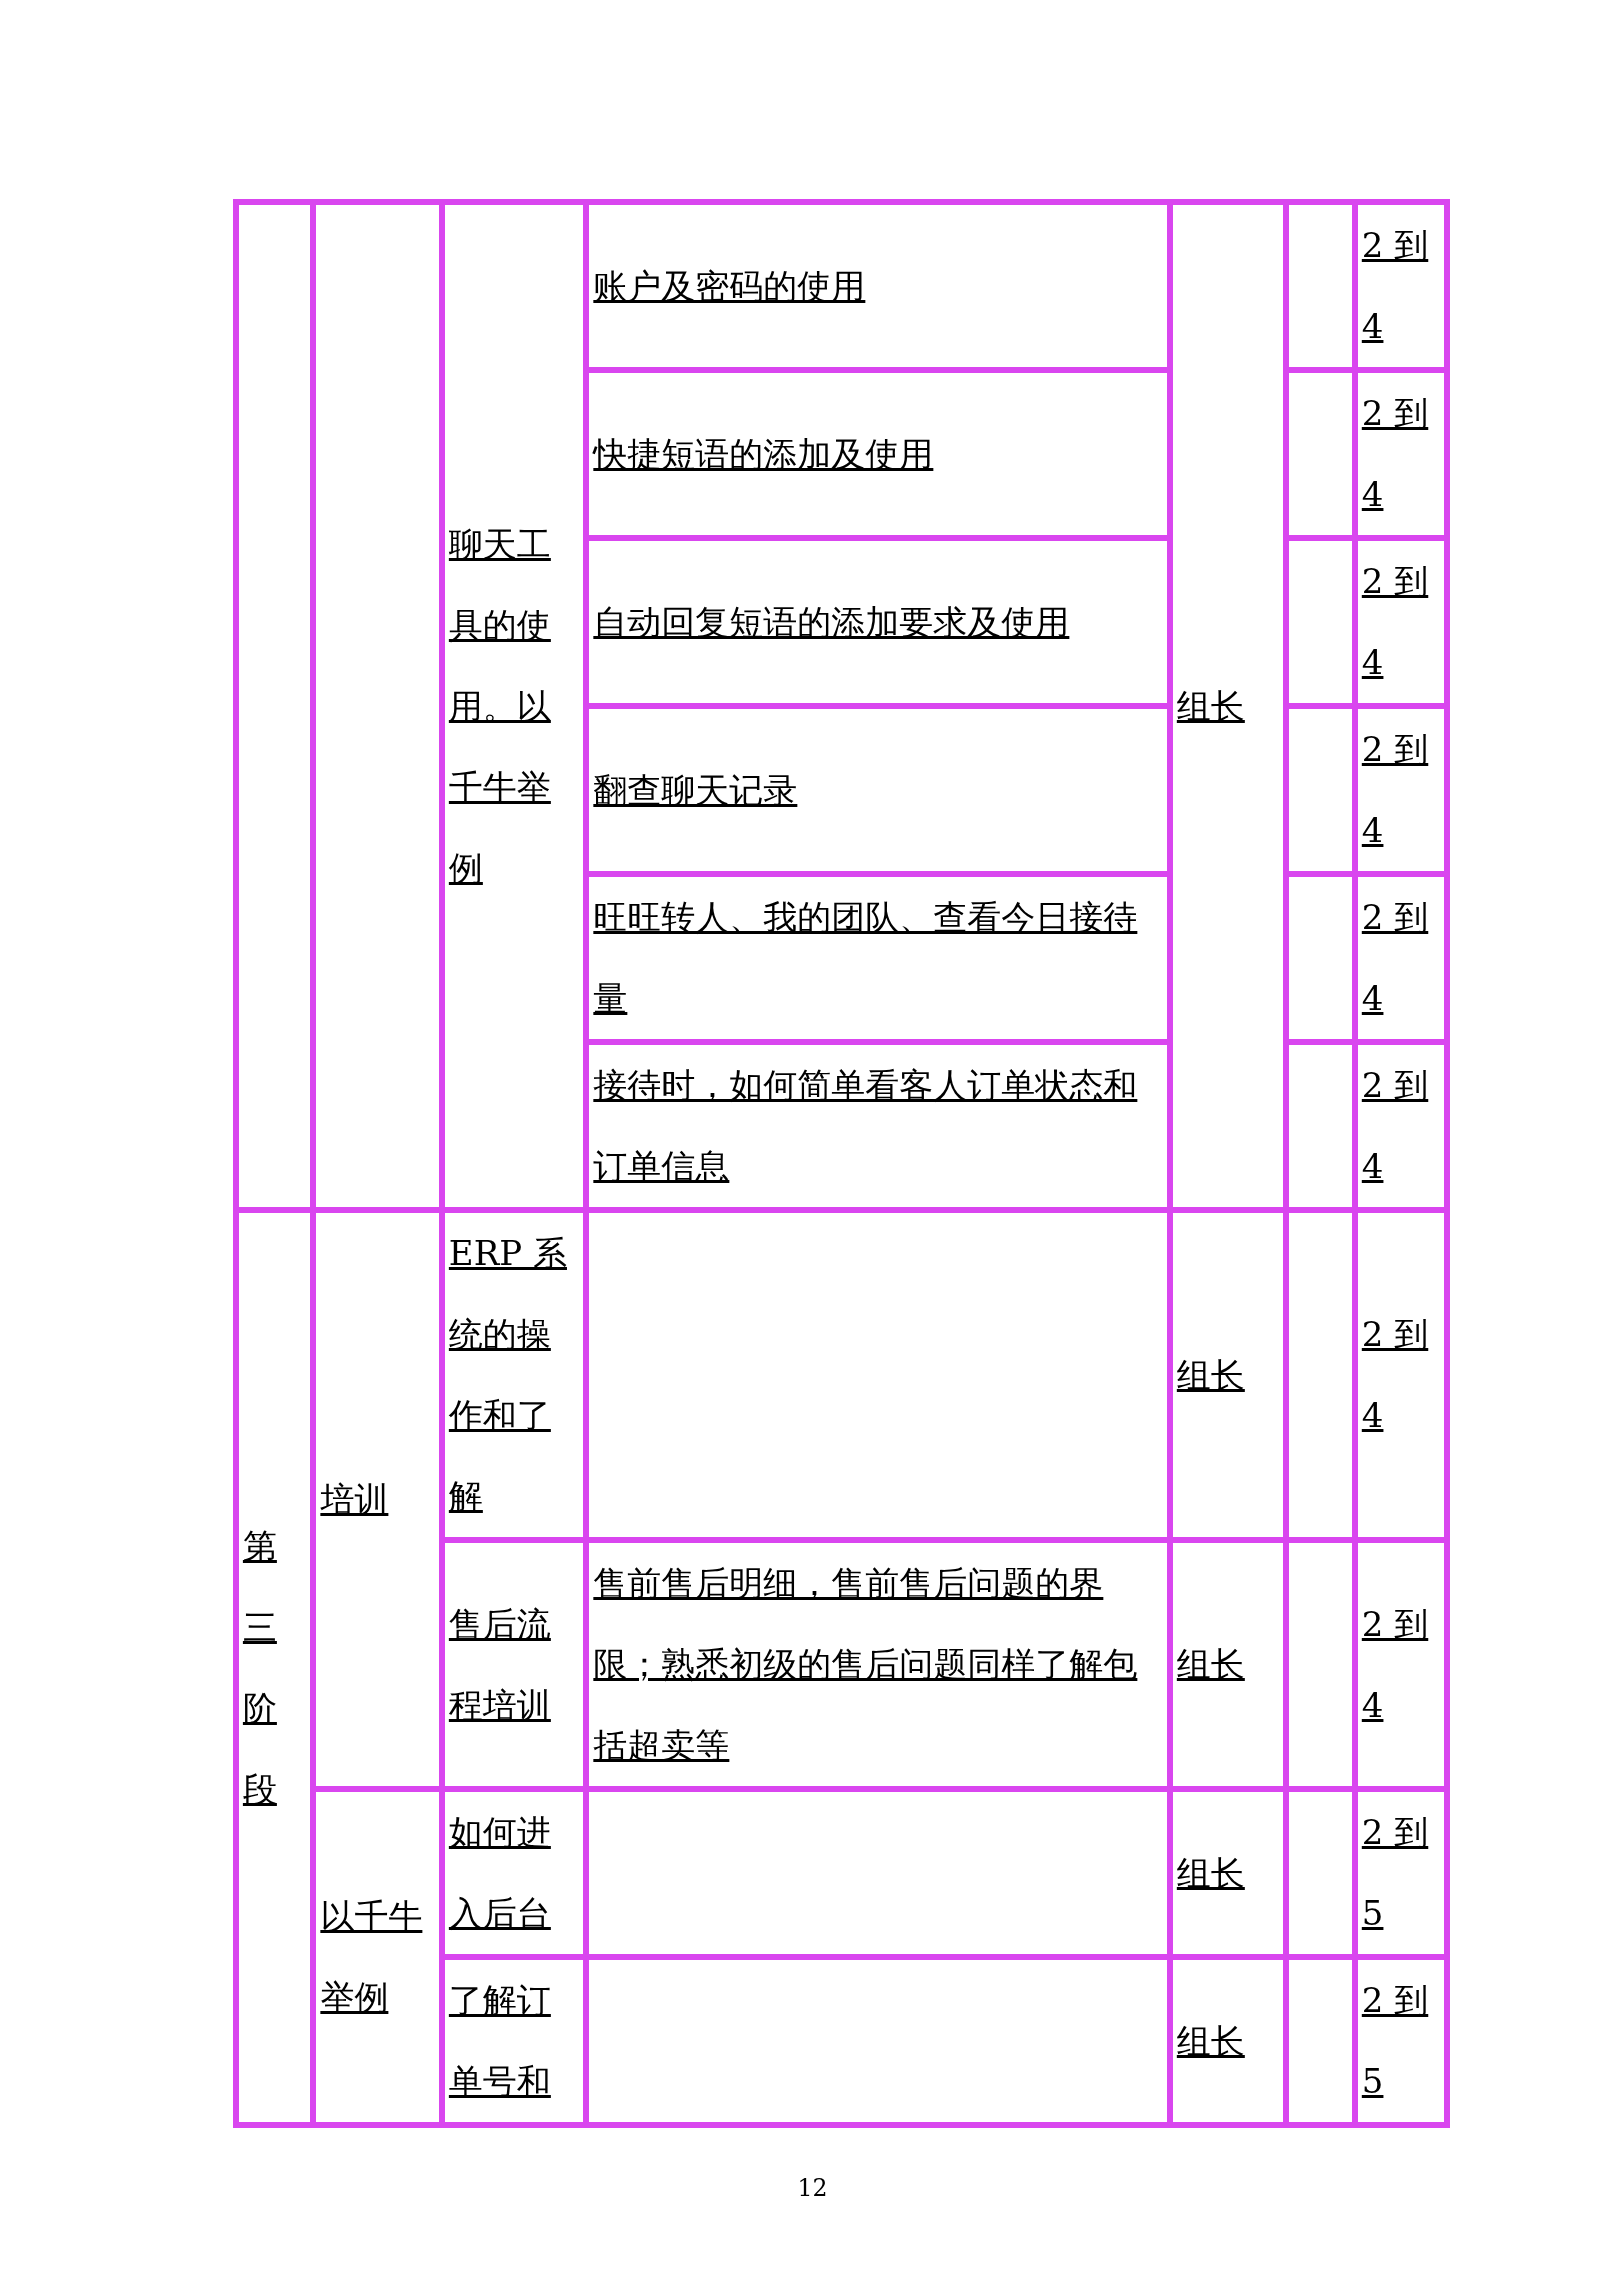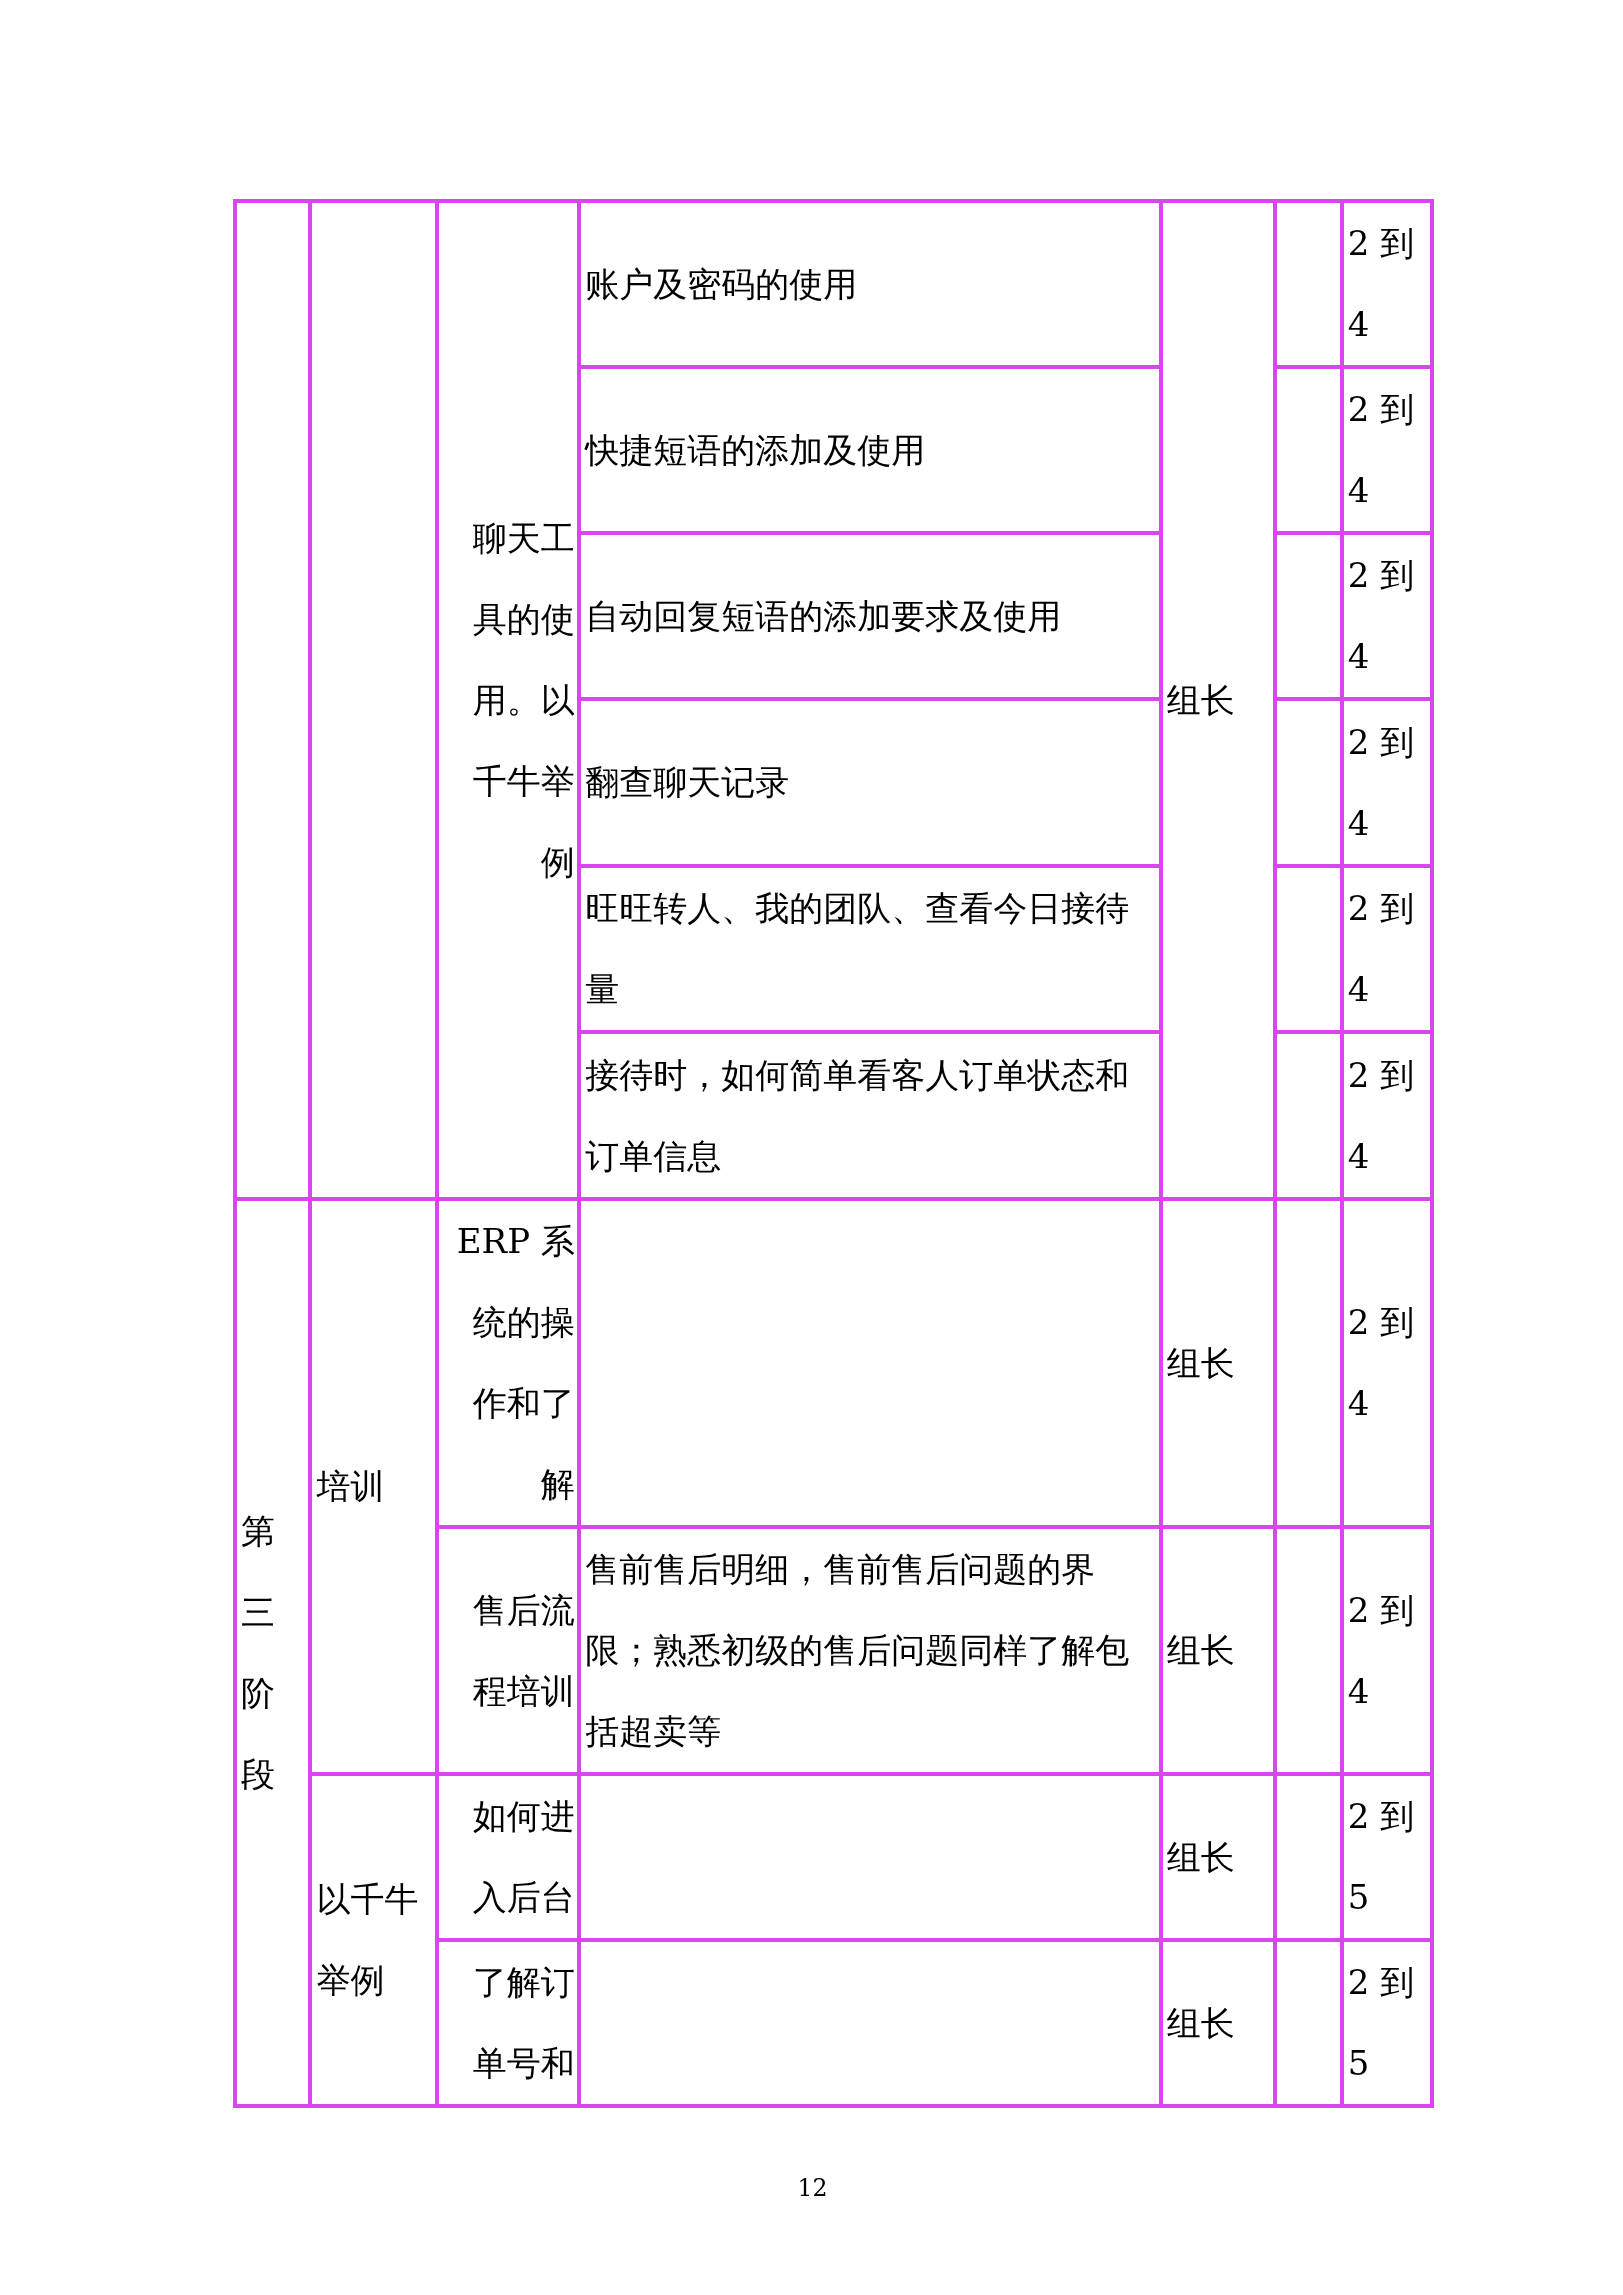--- a/index.html
+++ b/index.html
@@ -1,23 +1,23 @@
 <!DOCTYPE html>
 <html style="font-size:10.5px"><head>
 <meta charset="utf-8">
 <style>
   html, body { margin: 0; padding: 0; background: #ffffff; }
   body { width: 1623px; height: 2295px; position: relative; overflow: hidden;
          font-family: "DejaVu Serif", "Liberation Serif", serif; color: #000; }
   .page { position: absolute; left: 0; top: 0; width: 1623px; height: 2295px; }
   table.plan { position: absolute; left: 233px; top: 199px; border-collapse: collapse;
                table-layout: fixed; width: 1169px; }
-  table.plan td { border: 4px solid #d946ef; vertical-align: middle; padding: 0 2.6px 0 3.9px;
-                  font-size: 34px; line-height: 81px; word-break: break-all; }
-  td.c1 { width: 65px; } td.c2 { width: 116px; } td.c3 { width: 132px; text-align: right; }
+  table.plan td { border: 6px solid #d946ef; vertical-align: middle; padding: 0 2.6px 0 3.9px;
+                  font-size: 34px; line-height: 81px; word-break: break-all; text-decoration: underline; }
+  td.c1 { width: 65px; } td.c2 { width: 116px; } td.c3 { width: 132px; }
   td.c4 { width: 571px; border-radius: 17px; } td.c5 { width: 104px; } td.c6 { width: 56px; } td.c7 { width: 80px; }
   td.range { vertical-align: top; padding-top: 0; line-height: 81px; }
   td.range span { display: block; }
   .stage { line-height: 81px; border-radius: 30px; }
   .pagenum { position: absolute; left: 1px; width: 1623px; top: 2174px; text-align: center;
              font-size: 23.6px; font-family: "DejaVu Serif", "Liberation Serif", serif; }
 </style>
 </head>
 <body>
 

